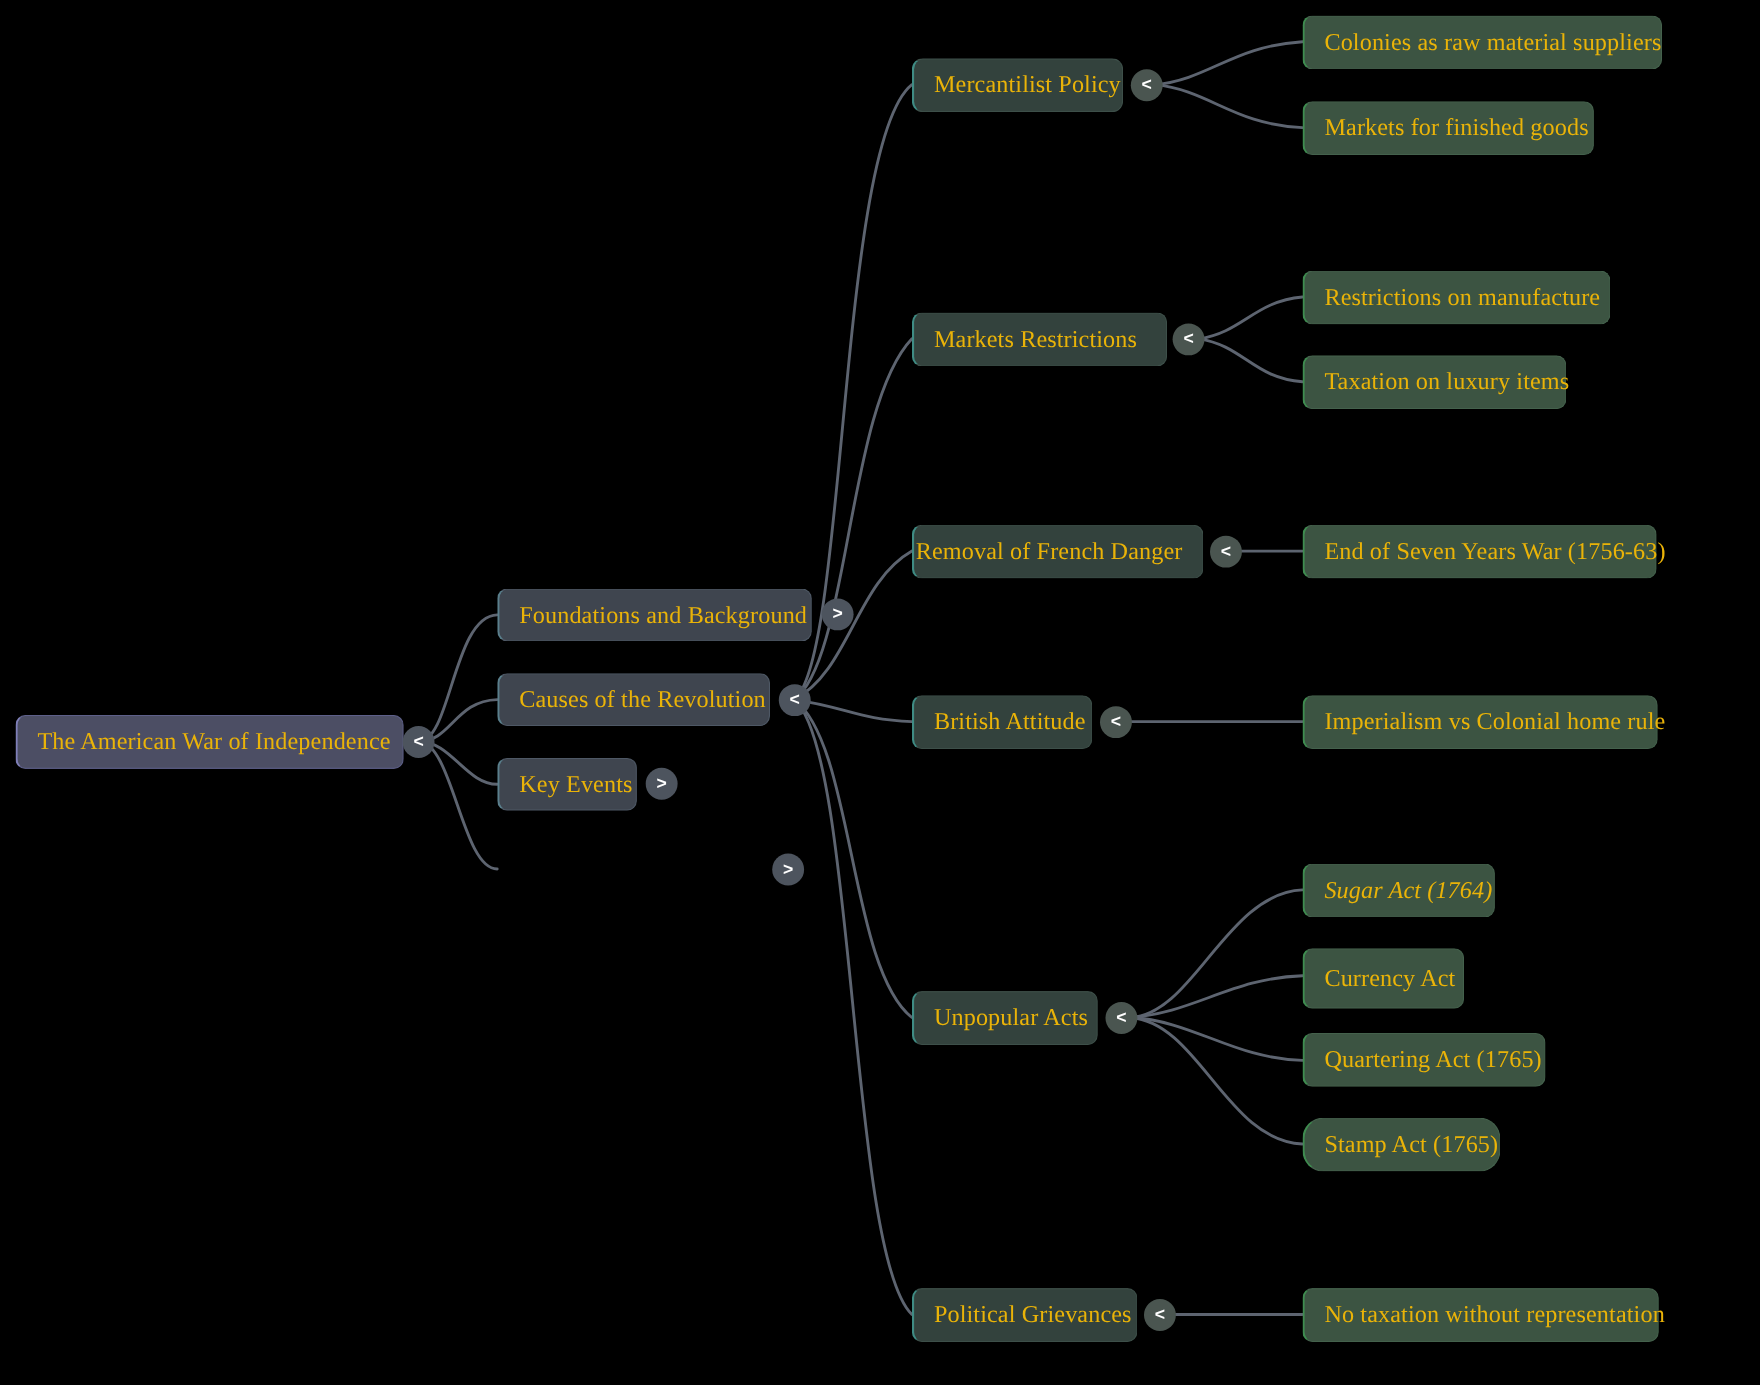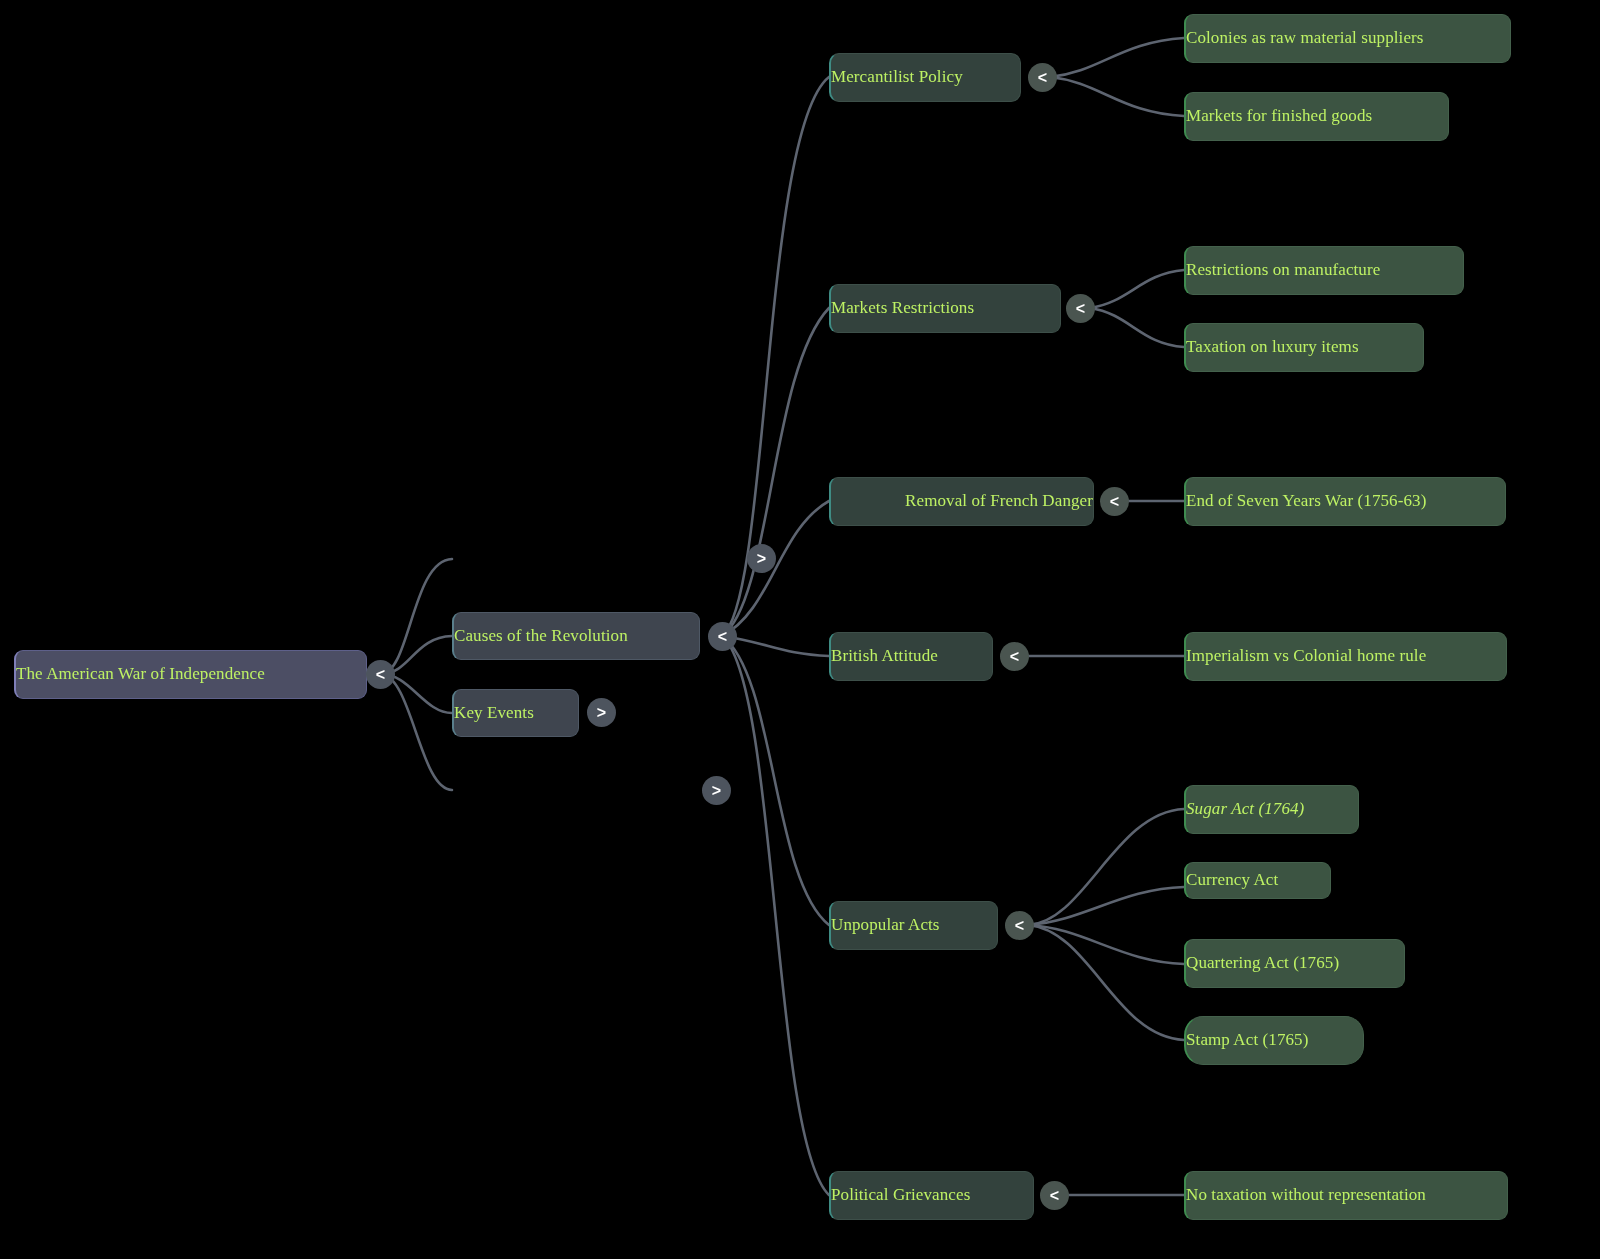--- a/index.html
+++ b/index.html
@@ -21,25 +21,25 @@
     width: 1600px;
     height: 1259px;
     pointer-events: none;
   }
   .node {
     position: absolute;
     box-sizing: border-box;
     display: flex;
     align-items: center;
     border-radius: 9px;
-    color: #bef264;
-    font-size: 17px;
+    color: #eab308;
+    font-size: 22px;
     line-height: 1.1;
     letter-spacing: 0.1px;
-    padding: 0 0;
+    padding: 0 18px;
     white-space: nowrap;
     z-index: 3;
   }
   .node.lvl0 {
     background: #4c4e64;
     border: 1px solid #5e608a;
     border-left: 2px solid #7f7fb8;
   }
   .node.lvl1 {
     background: #3f454f;
@@ -114,20 +114,23 @@
 
       <path d="M 1064 1195 L 1184 1195"></path>
     </g>
   </svg>
 
   <div class="node lvl0" style="left:14px; top:650px; width:353px; height:49px;">
     <span>The American War of Independence</span>
   </div>
   <div class="toggle" style="left:366px; top:660px;">&lt;</div>
 
+  <div class="node lvl1" style="left:452px; top:535px; width:286px; height:48px;">
+    <span>Foundations and Background</span>
+  </div>
   <div class="toggle" style="left:747px; top:544px;">&gt;</div>
 
   <div class="node lvl1" style="left:452px; top:612px; width:248px; height:48px;">
     <span>Causes of the Revolution</span>
   </div>
   <div class="toggle" style="left:708px; top:622px;">&lt;</div>
 
   <div class="node lvl1" style="left:452px; top:689px; width:127px; height:48px;">
     <span>Key Events</span>
   </div>
@@ -186,21 +189,21 @@
   </div>
 
   <div class="node lvl3" style="left:1184px; top:632px; width:323px; height:49px;">
     <span>Imperialism vs Colonial home rule</span>
   </div>
 
   <div class="node lvl3" style="left:1184px; top:785px; width:175px; height:49px;font-style:italic;">
     <span>Sugar Act (1764)</span>
   </div>
 
-  <div class="node lvl3" style="left:1184px; top:862px; width:147px; height:37px;">
+  <div class="node lvl3" style="left:1184px; top:862px; width:147px; height:55px;">
     <span>Currency Act</span>
   </div>
 
   <div class="node lvl3" style="left:1184px; top:939px; width:221px; height:49px;">
     <span>Quartering Act (1765)</span>
   </div>
 
   <div class="node lvl3" style="left:1184px; top:1016px; width:180px; height:49px;border-radius:19px;">
     <span>Stamp Act (1765)</span>
   </div>

